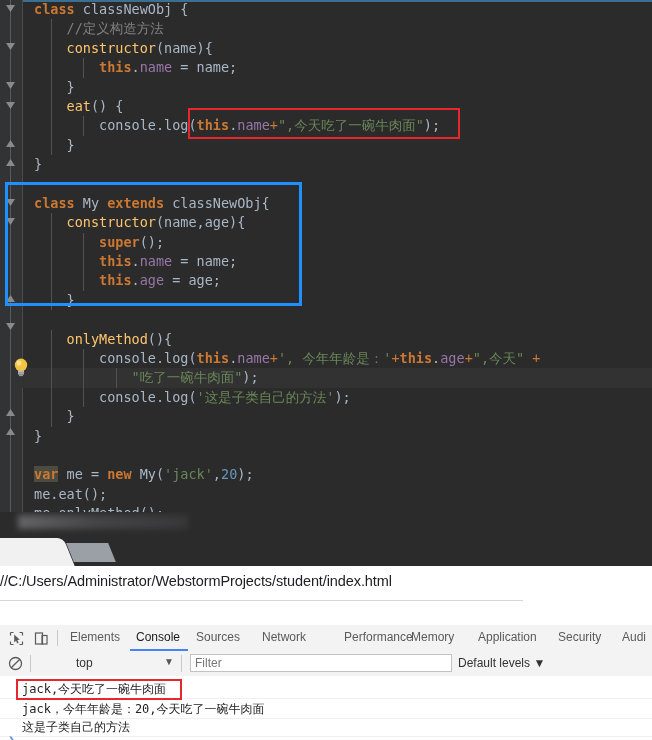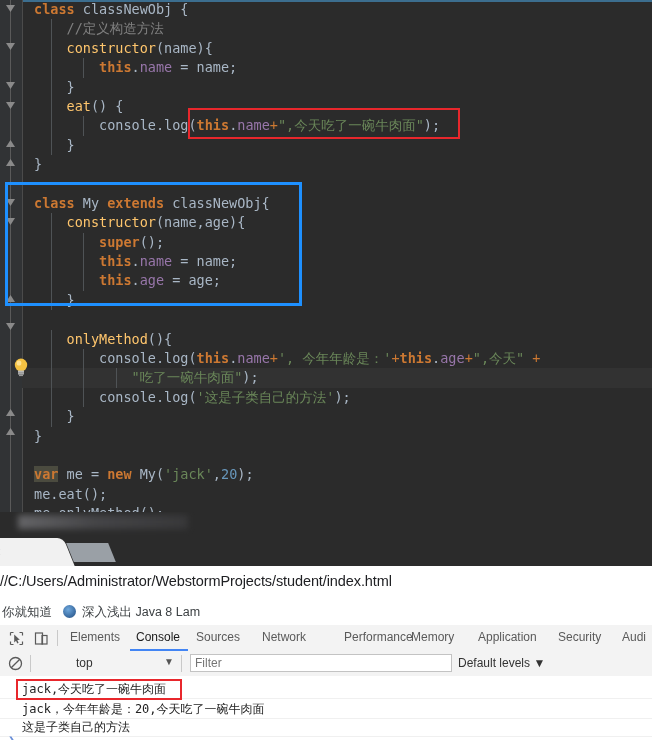--- a/index.html
+++ b/index.html
@@ -317,25 +317,20 @@
     <div class="tab-active">
       <span class="tab-close">×</span>
     </div>
     <div class="tab-newtab"></div>
   </div>
 
   <div class="chrome-omnibar">
     <span class="omnibar-url">//C:/Users/Administrator/WebstormProjects/student/index.html</span>
   </div>
 
-  <div class="chrome-bookmarks">
-    <span class="bm" style="left:2px">你就知道</span>
-    <span class="bm-favicon"></span>
-    <span class="bm" style="left:82px">深入浅出 Java 8 Lam</span>
-  </div>
 
   <div class="devtools">
 
     <div class="dt-tabbar">
       <span class="dt-icon-btn" style="left:8px">
         <svg width="17" height="17" viewBox="0 0 17 17">
           <path d="M2.5 2.5h3M2.5 2.5v3M14.5 2.5h-3M14.5 2.5v3M2.5 14.5h3M2.5 14.5v-3M14.5 14.5h-3M14.5 14.5v-3" stroke="#5a5a5a" stroke-width="1.2" fill="none"></path>
           <path d="M6.2 4.6l5.6 5.2-2.5.3 1.3 2.7-1.3.6-1.3-2.7-1.8 1.8z" fill="#5a5a5a"></path>
         </svg>
       </span>

